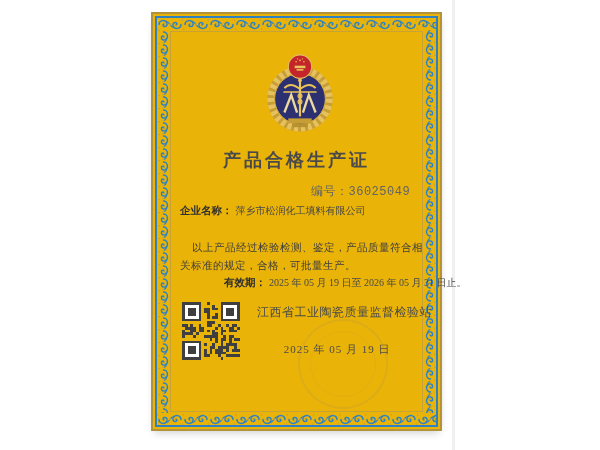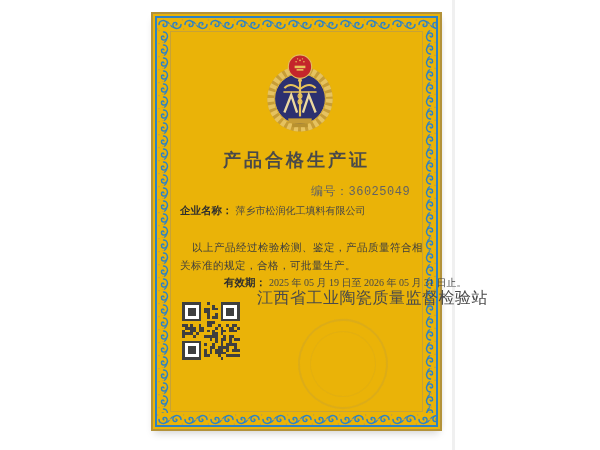--- a/index.html
+++ b/index.html
@@ -25,22 +25,22 @@
   .serial-row{position:absolute;left:160px;top:171px;font-size:12px;color:#636363;
               font-family:Liberation Mono, monospace;letter-spacing:0.5px;}
   .field-row{position:absolute;left:29px;right:20px;font-size:10px;color:#474747;white-space:nowrap;}
   .row-1{top:192px;} .row-2{top:210px;}
   .field-label{font-family:Liberation Serif, serif;font-weight:700;color:#2e2e2e;
                font-size:10.5px;margin-right:3px;}
   .stmt{position:absolute;left:29px;right:18px;font-size:10.5px;color:#3e3e3e;letter-spacing:0.5px;}
   .stmt-1{top:229px;padding-left:12px;} .stmt-2{top:247px;}
   .validity-row{position:absolute;left:29px;right:12px;top:264px;font-size:10px;color:#474747;white-space:nowrap;margin-left:44px;}
   .qr{position:absolute;left:31px;top:290px;width:58px;height:58px;}
-  .issuer{position:absolute;left:106px;top:276px;width:170px;text-align:center;
-          font-size:16px;color:#4a4a4a;letter-spacing:0.5px;white-space:nowrap;}
+  .issuer{position:absolute;left:106px;top:292px;width:170px;text-align:center;
+          font-size:12px;color:#4a4a4a;letter-spacing:0.5px;white-space:nowrap;}
   .issue-date{position:absolute;left:116px;top:330px;width:140px;text-align:center;
               font-size:11px;color:#4a4a4a;letter-spacing:1px;}
   .stamp{position:absolute;left:147px;top:307px;width:86px;height:86px;border-radius:50%;
          border:2px solid rgba(130,130,130,0.13);transform:rotate(-18deg);}
   .stamp::after{content:"";position:absolute;inset:10px;border-radius:50%;
                 border:1px solid rgba(130,130,130,0.07);}
 </style>
 </head>
 <body>
 
@@ -271,15 +271,16 @@
         <rect x="2" y="2" width="3" height="3" fill="#3f3f3f"></rect>
         <rect x="14" y="0" width="7" height="7" fill="#3f3f3f"></rect>
         <rect x="15" y="1" width="5" height="5" fill="#ffffff"></rect>
         <rect x="16" y="2" width="3" height="3" fill="#3f3f3f"></rect>
         <rect x="0" y="14" width="7" height="7" fill="#3f3f3f"></rect>
         <rect x="1" y="15" width="5" height="5" fill="#ffffff"></rect>
         <rect x="2" y="16" width="3" height="3" fill="#3f3f3f"></rect>
       </svg>
 
     <div class="issuer">江西省工业陶瓷质量监督检验站</div>
+    <div class="issue-date">2025 年 05 月 19 日</div>
     <div class="stamp"></div>
   </div>
 </div>
 
 </body></html>

